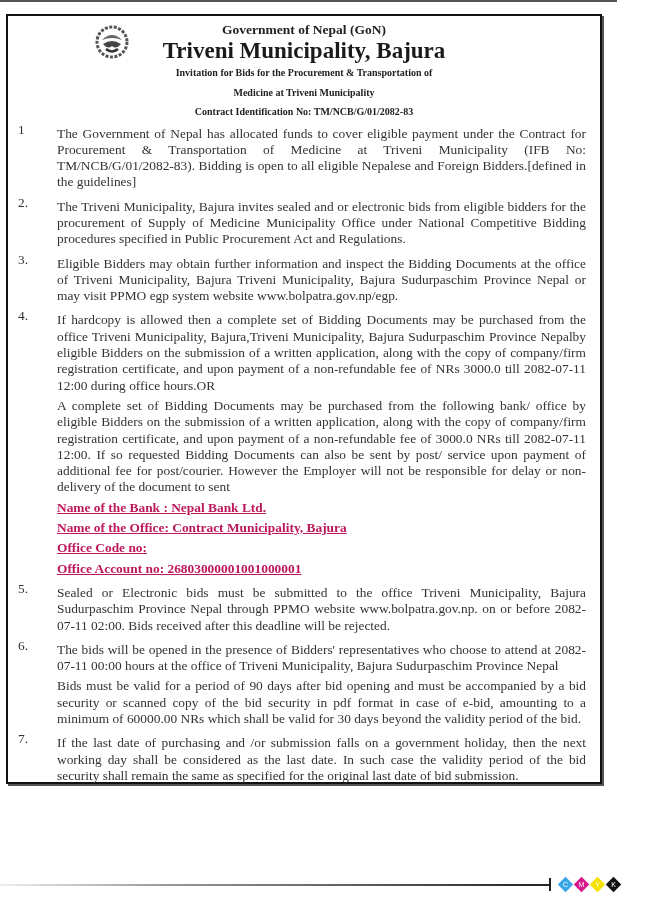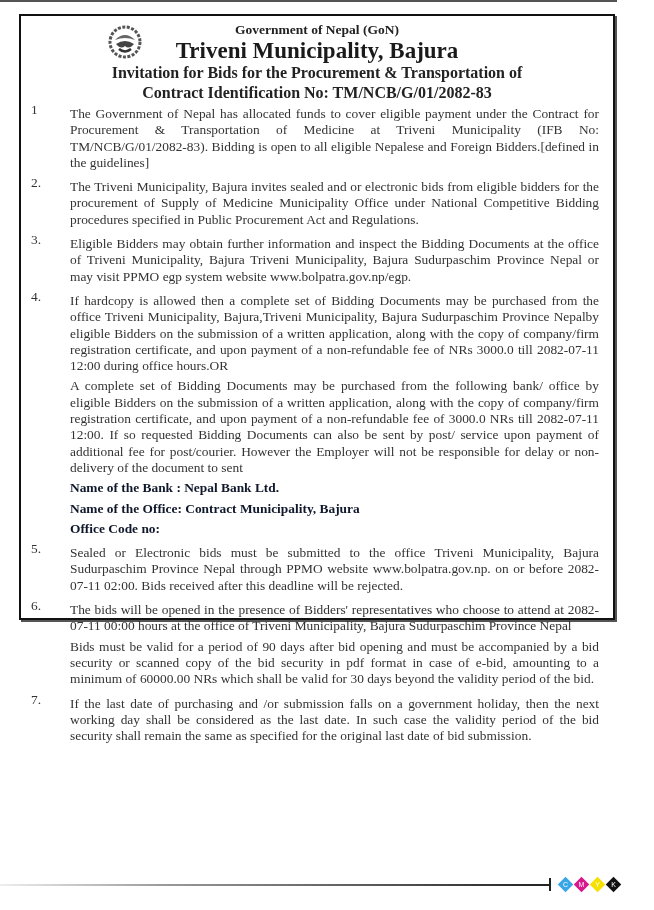--- a/index.html
+++ b/index.html
@@ -1,31 +1,31 @@
 <!DOCTYPE html>
 <html><head>
 <meta charset="utf-8">
 <style>
   html, body { margin:0; padding:0; background:#fff; }
   body { width:654px; height:910px; position:relative; overflow:hidden;
          font-family:"Liberation Serif", "DejaVu Serif", serif; color:#2a2a2a; }
   .top-rule { position:absolute; left:0; top:0; width:617px; height:2px; background:#555; }
-  .notice-box { position:absolute; left:19px; top:14px; width:596px; height:606px;
+  .notice-box { position:absolute; left:6px; top:14px; width:596px; height:770px;
                 border:2px solid #111; box-shadow:2px 2px 0 #555; box-sizing:border-box; }
   .header { position:relative; text-align:center; padding-top:5px; }
   .emblem { position:absolute; left:86px; top:8px; width:36px; height:36px; }
   .gov-line { font-weight:bold; font-size:13.5px; line-height:17px; color:#222; }
   .muni-title { font-weight:bold; font-size:23px; line-height:25px; color:#1a1a1a; }
-  .sub-title { font-weight:bold; font-size:16px; line-height:19.5px; color:#222; }
+  .sub-title { font-weight:bold; font-size:10px; line-height:19.5px; color:#222; }
   .body-list { margin:0; padding:0 10px 0 0; list-style:none; }
   .item { display:flex; font-size:13.4px; line-height:16.3px; text-align:justify; color:#333; }
   .item-num { width:45px; flex:none; padding-left:10px; box-sizing:border-box; }
   .item-text { flex:1; }
   .item-text p { margin:4px; }
-  .bold-line { font-weight:bold; color:#0f172a; text-align:left; }
+  .bold-line { font-weight:bold; color:#be185d; text-align:left;text-decoration:underline; }
   .footer-rule { position:absolute; left:0; top:884px; width:550px; height:2px;
                  background:linear-gradient(90deg,#eee 0%, #999 30%, #222 100%); }
   .footer-tick { position:absolute; left:549px; top:878px; width:2px; height:13px; background:#222; }
   .cmyk { position:absolute; top:879px; width:11px; height:11px; transform:rotate(45deg); }
   .cmyk span { position:absolute; left:0; top:0; width:11px; height:11px; transform:rotate(-45deg);
                font-family:"Liberation Sans", sans-serif; font-size:7px; line-height:11px; text-align:center; color:#fff; }
 </style>
 </head>
 <body>
 
@@ -35,20 +35,21 @@
   <div class="header">
     <svg class="emblem" viewBox="0 0 36 36">
       <circle cx="18" cy="18" r="15" fill="none" stroke="#555" stroke-width="3" stroke-dasharray="3 1.5"></circle>
       <path d="M8 16 Q18 6 28 16 Q18 12 8 16 Z" fill="#666"></path>
       <path d="M9 20 Q18 14 27 20 Q22 26 18 22 Q14 26 9 20 Z" fill="#444"></path>
       <path d="M12 25 Q18 30 24 25" fill="none" stroke="#333" stroke-width="2.5"></path>
     </svg>
     <div class="gov-line">Government of Nepal (GoN)</div>
     <div class="muni-title">Triveni Municipality, Bajura</div>
     <div class="sub-title">Invitation for Bids for the Procurement &amp; Transportation of</div>
+    <div class="sub-title">Medicine at Triveni Municipality</div>
     <div class="sub-title">Contract Identification No: TM/NCB/G/01/2082-83</div>
   </div>
 
   <div class="body-list">
     <div class="item">
       <div class="item-num">1</div>
       <div class="item-text">
           <p>The Government of Nepal has allocated funds to cover eligible payment under the Contract for Procurement &amp; Transportation of Medicine at Triveni Municipality (IFB No: TM/NCB/G/01/2082-83). Bidding is open to all eligible Nepalese and Foreign Bidders.[defined in the guidelines]</p>
         </div>
     </div>
@@ -65,20 +66,21 @@
         </div>
     </div>
     <div class="item">
       <div class="item-num">4.</div>
       <div class="item-text">
         <p>If hardcopy is allowed then a complete set of Bidding Documents may be purchased from the office Triveni Municipality, Bajura,Triveni  Municipality, Bajura Sudurpaschim Province Nepalby eligible Bidders on the submission of a written application, along with the copy of company/firm registration certificate, and upon payment of a non-refundable fee of NRs 3000.0 till 2082-07-11 12:00 during office hours.OR</p>
         <p>A complete set of Bidding Documents may be purchased from the following bank/ office by eligible Bidders on the submission of a written application, along with the copy of company/firm registration certificate, and upon payment of a non-refundable fee of 3000.0 NRs till 2082-07-11 12:00. If so requested Bidding Documents can also be sent by post/ service upon payment of additional fee for post/courier. However the Employer will not be responsible for delay or non-delivery of the document to sent</p>
         <p class="bold-line">Name of the Bank : Nepal Bank  Ltd.</p>
         <p class="bold-line">Name of the Office:   Contract Municipality, Bajura</p>
         <p class="bold-line">Office Code no:</p>
+        <p class="bold-line">Office Account no: 26803000001001000001</p>
       </div>
     </div>
     <div class="item">
       <div class="item-num">5.</div>
       <div class="item-text">
           <p>Sealed or Electronic bids must be submitted to the office Triveni Municipality, Bajura Sudurpaschim Province Nepal through PPMO website www.bolpatra.gov.np. on or before 2082-07-11 02:00. Bids received after this deadline will be rejected.</p>
         </div>
     </div>
     <div class="item">
       <div class="item-num">6.</div>

